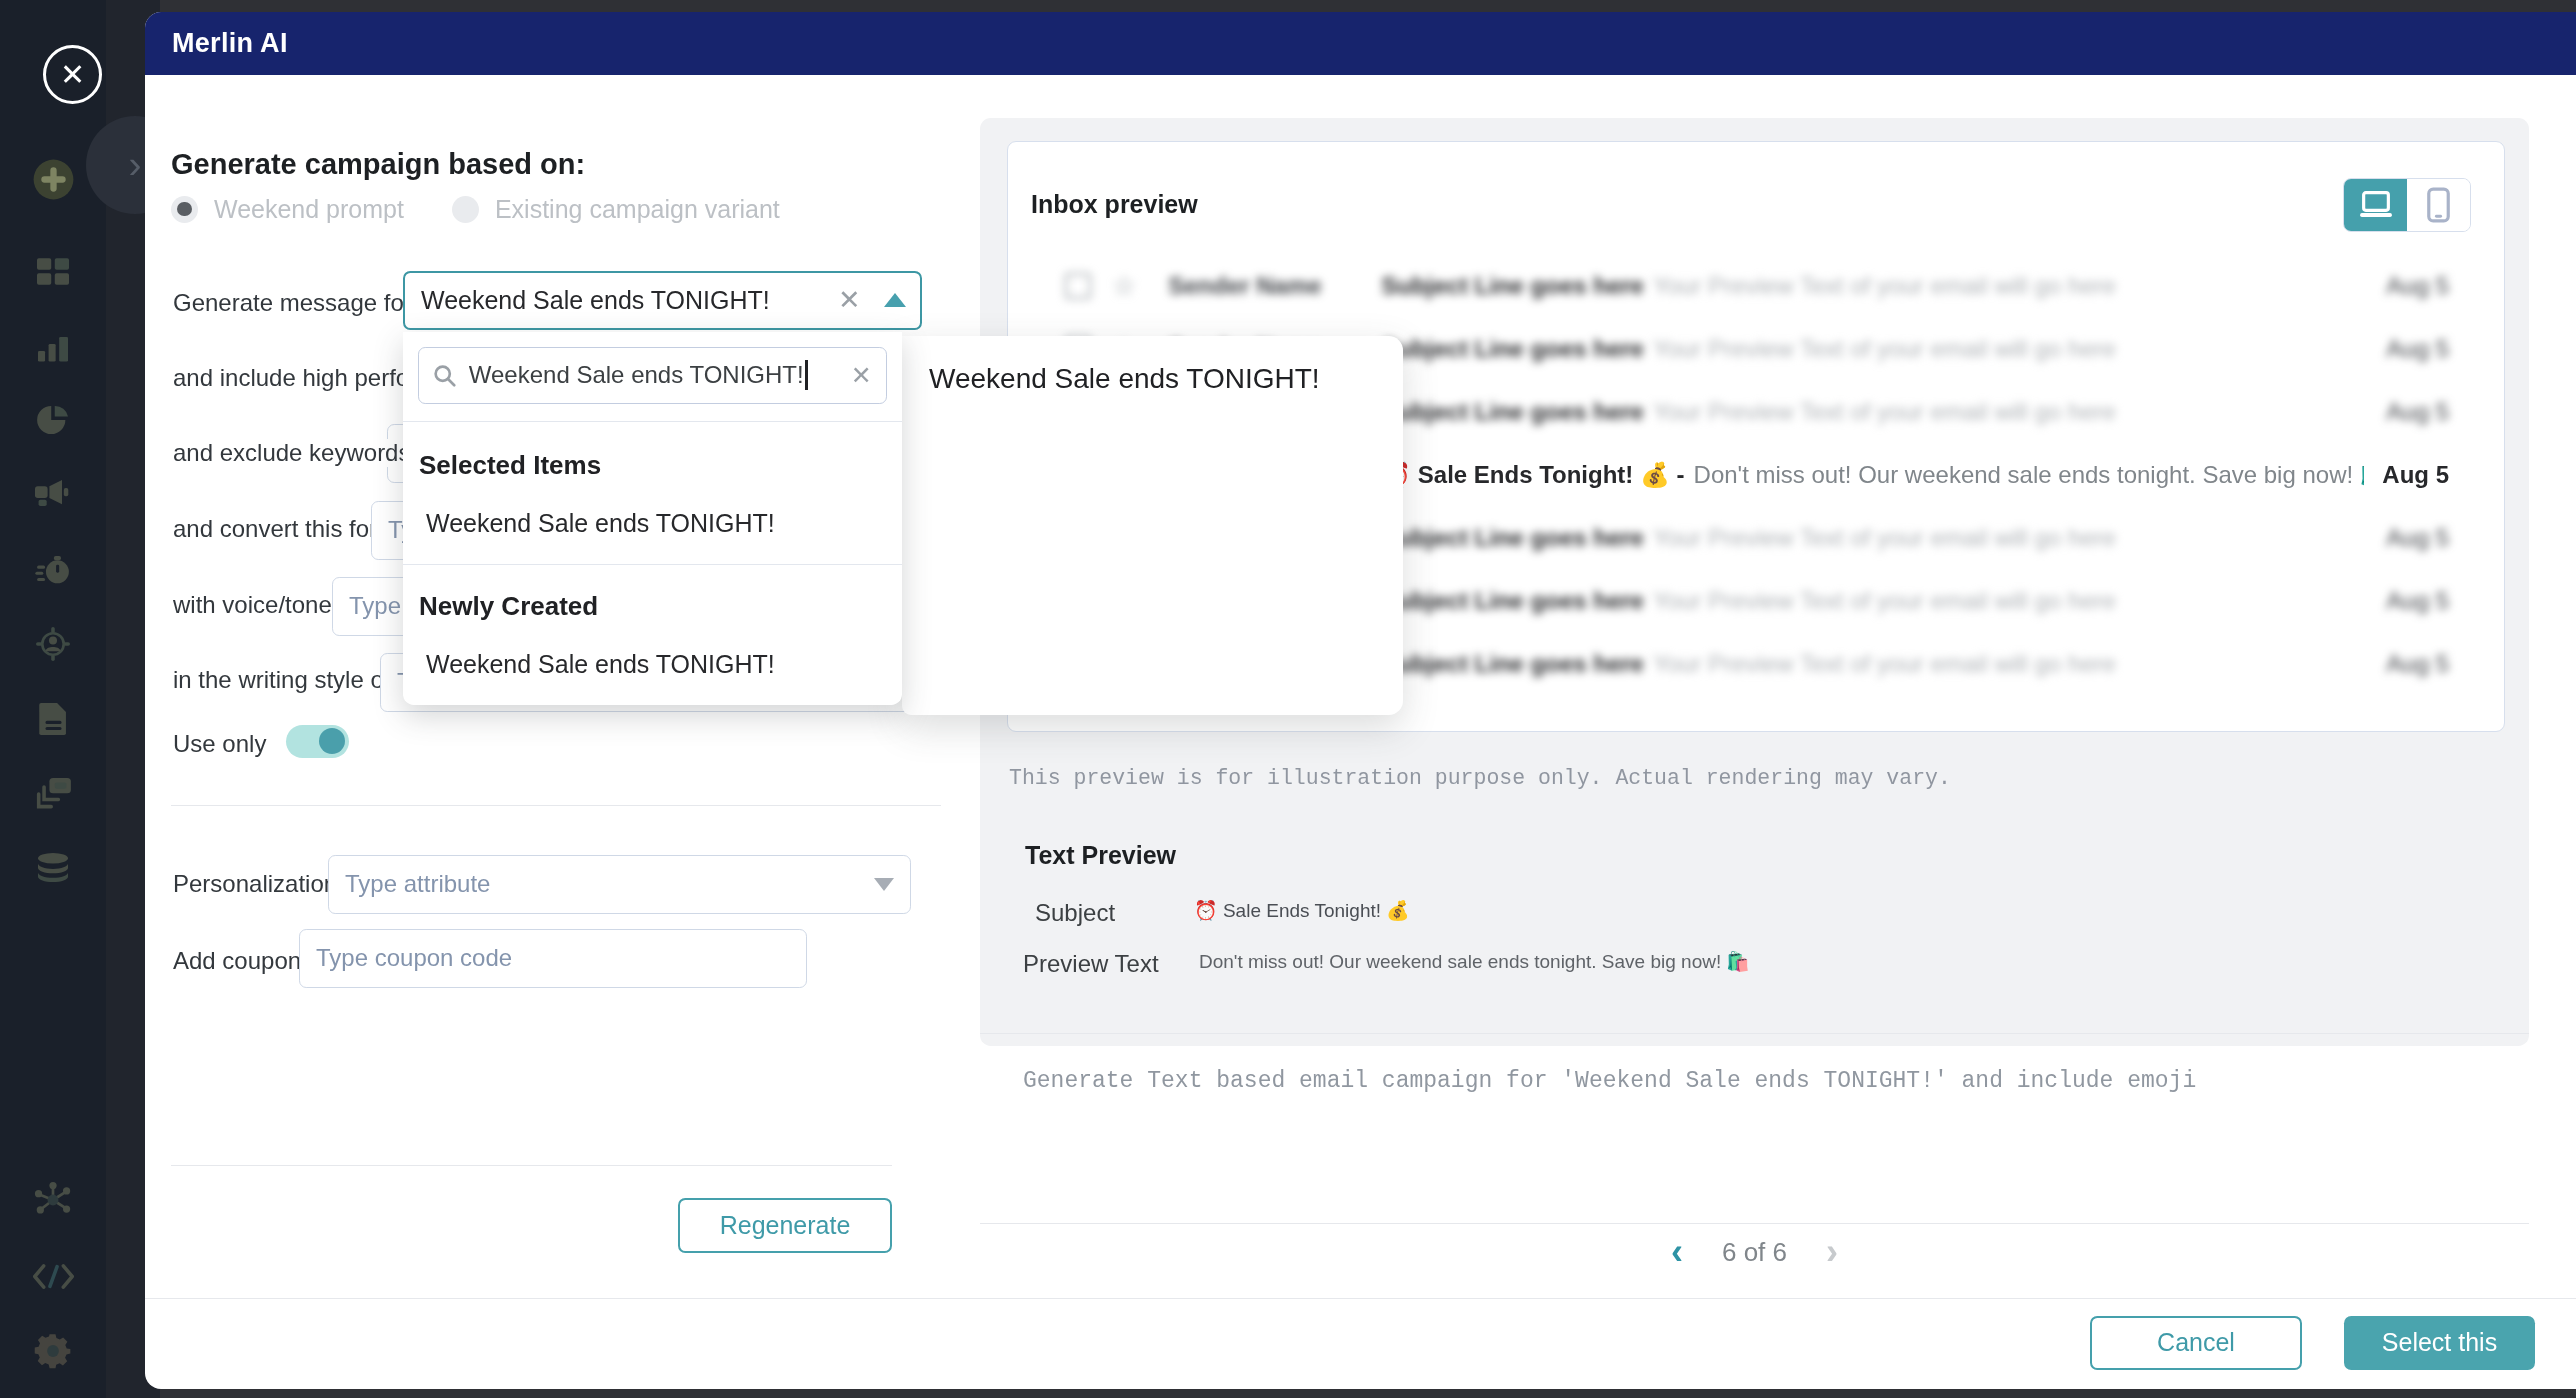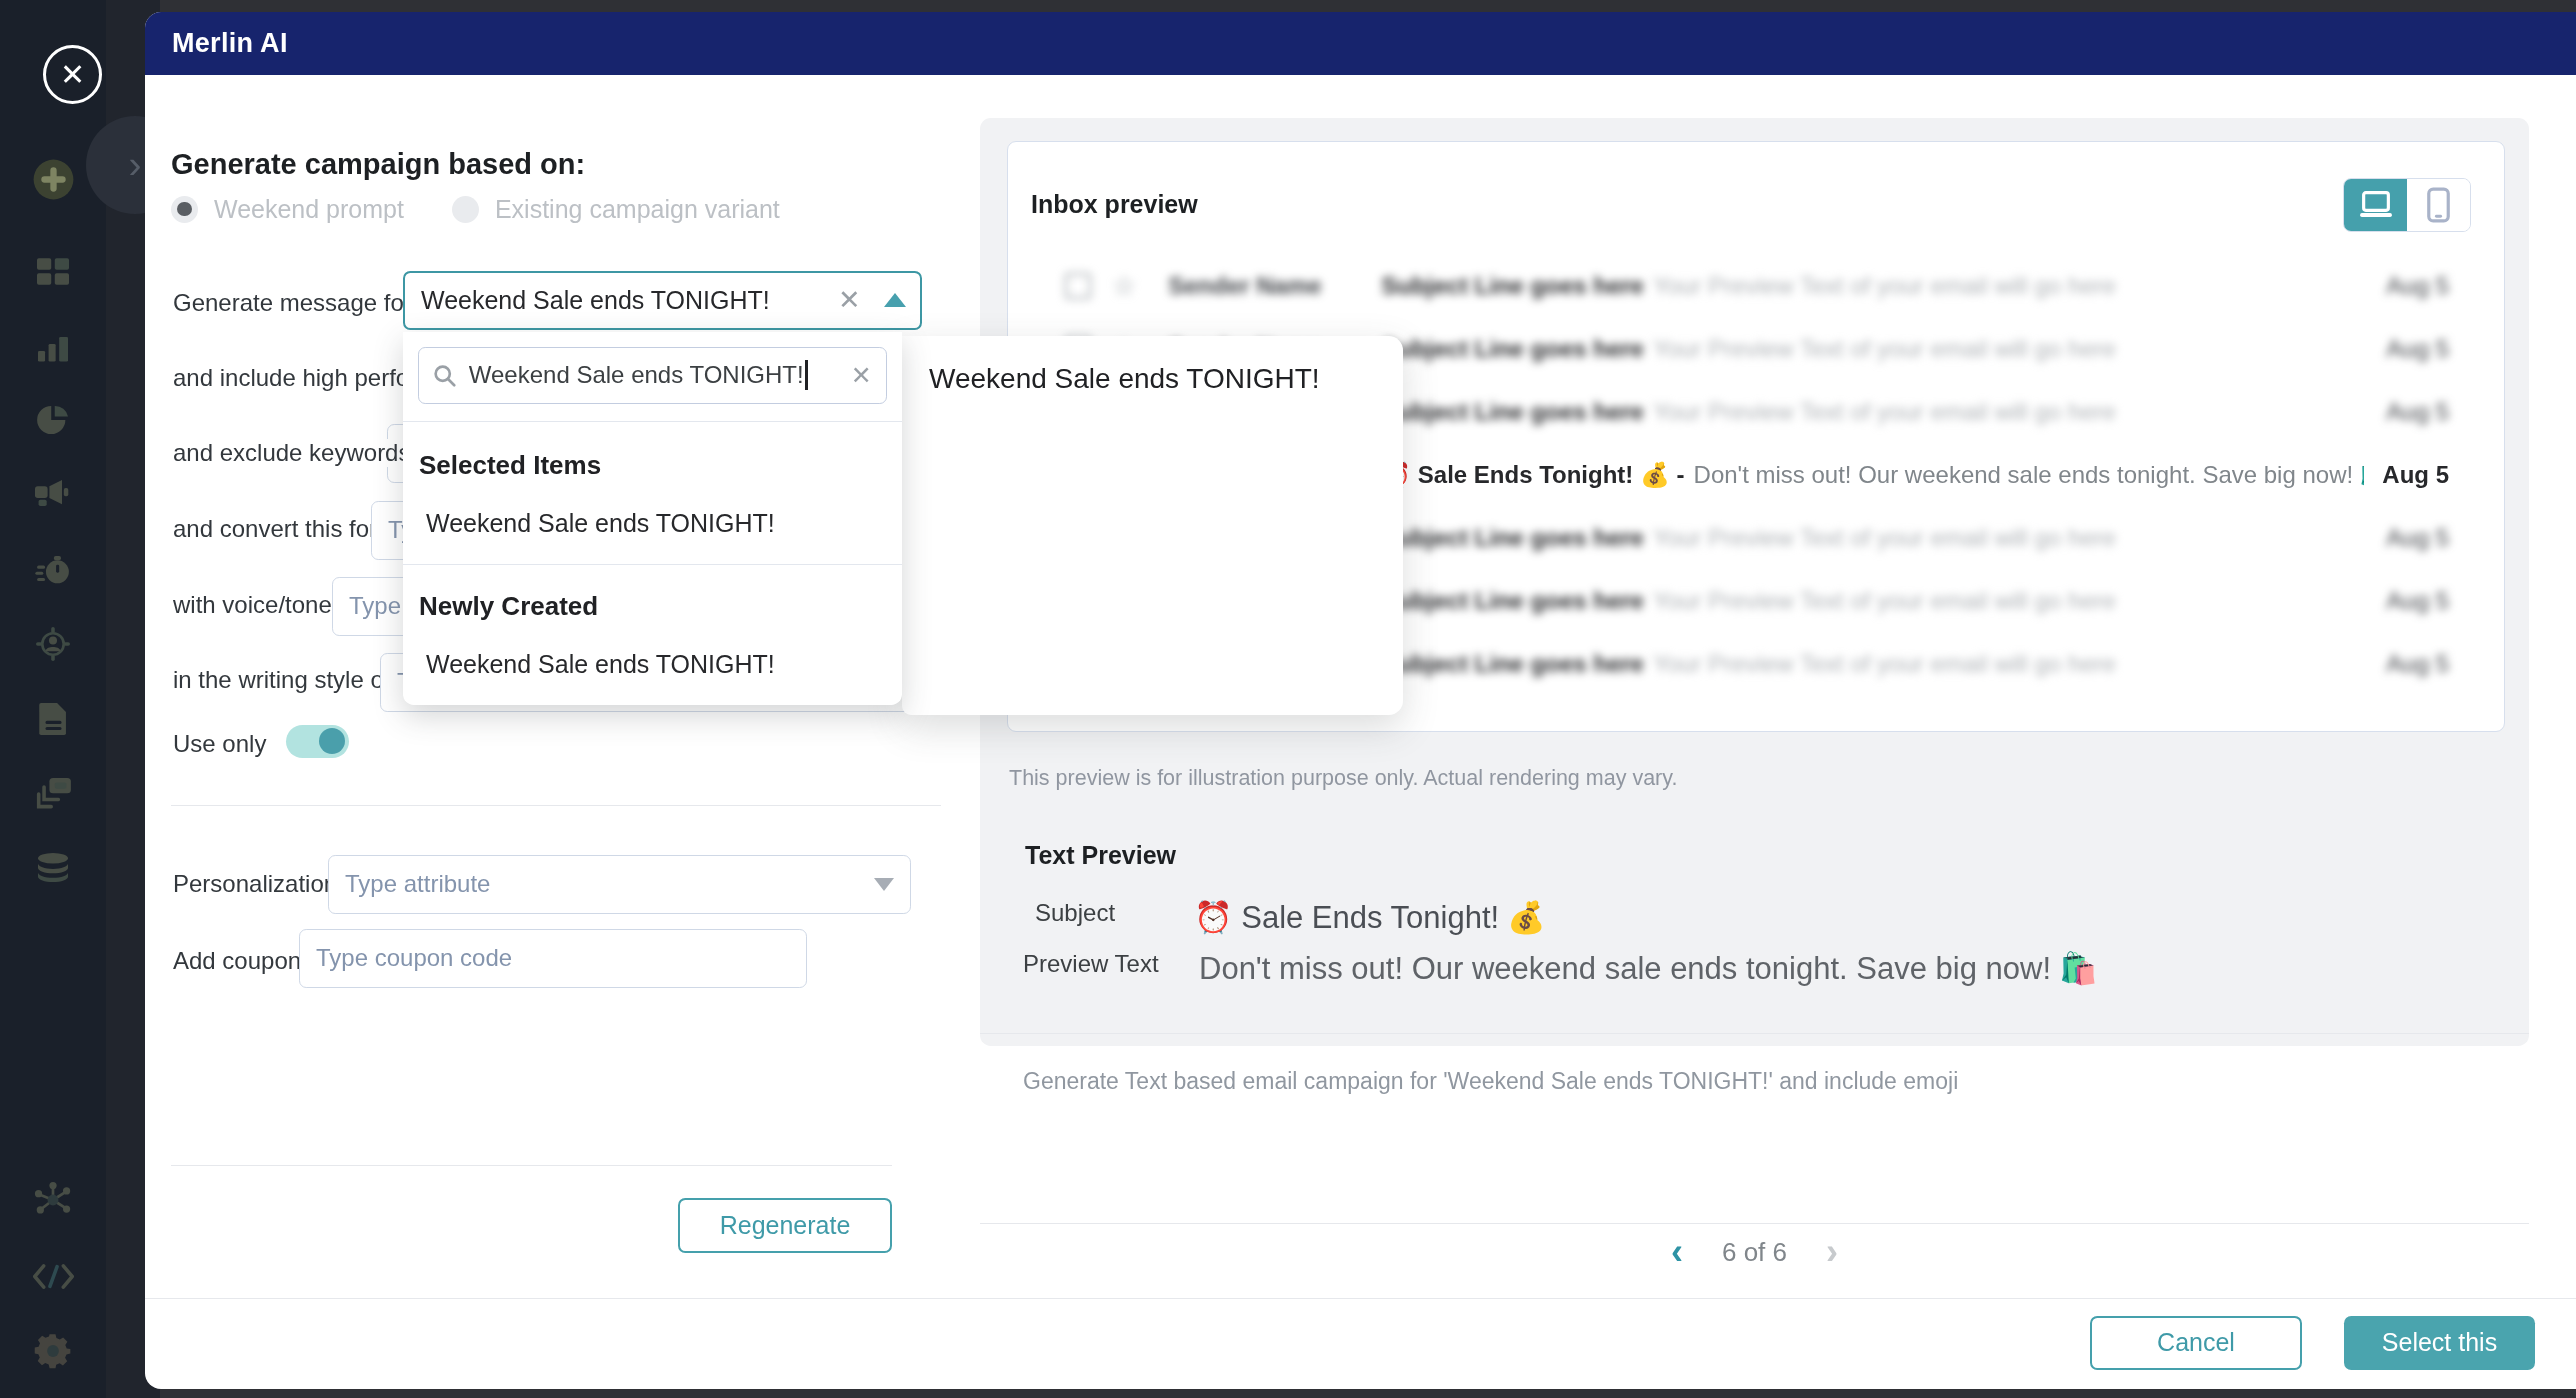--- a/index.html
+++ b/index.html
@@ -85,24 +85,24 @@
   .mail-row{height:63px;display:flex;align-items:center;padding:0 55px 0 57px;white-space:nowrap;}
   .mr-check{width:21.5px;height:21.5px;border:2.7px solid #9aa0a6;border-radius:3.6px;flex:none;}
   .mr-star{font-size:27px;color:#9aa0a6;margin-left:21.5px;flex:none;}
   .mr-sender{font-size:24px;font-weight:bold;color:#3f4247;width:159px;margin-left:32px;flex:none;overflow:hidden;}
   .mr-subject{font-size:24px;font-weight:bold;color:#27282b;margin-left:54px;}
   .mr-preview{font-size:24px;color:#aeb2b6;margin-left:9px;overflow:hidden;flex:1;}
   .mr-date{font-size:24px;color:#3f4247;margin-left:18px;flex:none;}
   .mail-row .bl{filter:blur(4.5px);}
   .mail-row.clear .mr-preview{color:#80868b;}
   .mail-row.clear .mr-date{font-weight:bold;color:#27282b;}
-  .note{position:absolute;font-size:21.5px;color:#9096a0;}
+  .note{position:absolute;font-size:21.5px;color:#9096a0;font-family:Liberation Mono, monospace;}
   #tp-title{left:45px;top:723px;font-size:25px;font-weight:bold;color:#1d2023;}
   .tp-lbl{position:absolute;font-size:24px;font-weight:500;color:#3c4043;}
-  .tp-val{position:absolute;font-size:31px;color:#4a4e54;white-space:nowrap;}
+  .tp-val{position:absolute;font-size:19px;color:#4a4e54;white-space:nowrap;}
   #pagination{left:0;top:1107px;width:1549px;height:55px;display:flex;align-items:center;justify-content:center;}
   .pg-arrow{font-size:36px;line-height:1;padding:0 9px;cursor:pointer;}
   #pg-prev{color:#2e93a5;font-weight:bold;}
   #pg-next{color:#c7cacd;font-weight:bold;}
   #pg-label{font-size:26px;color:#80868b;margin:0 30px;}
   
   #footer-divider{left:0;top:1286px;width:2431px;}
   #cancel-btn{left:1945px;top:1304px;width:212px;height:54px;}
   #select-btn{left:2199px;top:1304px;width:191px;height:54px;}
 </style>

